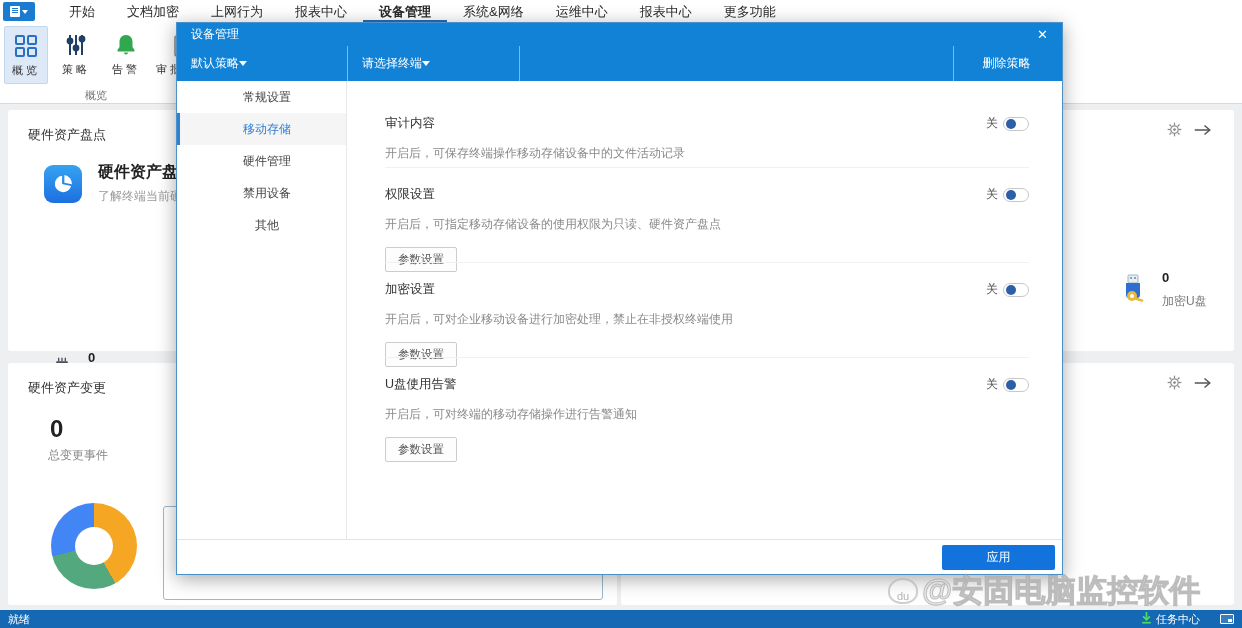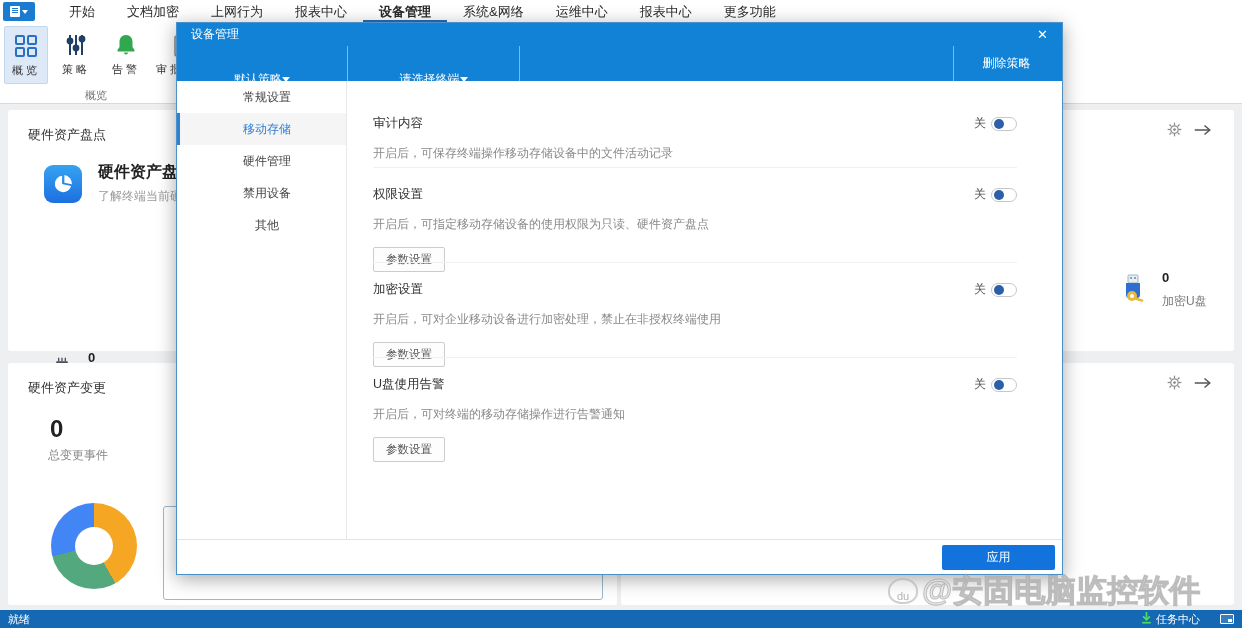--- a/index.html
+++ b/index.html
@@ -46,29 +46,29 @@
 
   .tooltip-box { position:absolute; left:163px; top:506px; width:440px; height:94px; background:#fff; border:1px solid #9db8cc; border-radius:3px; z-index:6; }
 
   
   .modal { position:absolute; left:176px; top:22px; width:887px; height:553px; background:#fff; border:1px solid #4a90c9; box-shadow:0 4px 18px rgba(0,0,0,0.35); z-index:10; }
   .modal-header { position:absolute; left:0; top:0; width:100%; height:23px; background:#1182d6; color:#fff; display:flex; align-items:center; padding:0 14px; justify-content:space-between; }
   .modal-header .mtitle { font-size:12px; }
   .modal-header .mclose { font-size:13px; cursor:pointer; line-height:1; }
   .modal-toolbar { position:absolute; left:0; top:23px; width:100%; height:35px; background:#1182d6; color:#fff; }
   .mt-divider { position:absolute; top:0; width:1px; height:35px; background:rgba(255,255,255,0.45); }
-  .mdrop { position:absolute; top:16px; height:35px; display:flex; align-items:center; justify-content:center; padding:0 14px; cursor:pointer; font-size:12px; }
+  .mdrop { position:absolute; top:0; height:35px; display:flex; align-items:center; justify-content:flex-start; padding:0 14px; cursor:pointer; font-size:12px; }
   .mdrop .tri { width:0; height:0; border-left:4px solid transparent; border-right:4px solid transparent; border-top:5px solid #fff; }
   .mdelete { position:absolute; top:0; right:0; width:111px; height:35px; display:flex; align-items:center; justify-content:center; font-size:12px; cursor:pointer; }
 
   .modal-sidebar { position:absolute; left:0; top:58px; width:170px; height:460px; border-right:1px solid #e8e8e8; }
   .ms-item { height:32px; line-height:32px; padding-left:8px; font-size:12px; color:#444; cursor:pointer; border-left:3px solid transparent;text-align:center; }
   .ms-item.active { background:#f5f5f5; color:#2e7fd6; border-left:3px solid #2e7fd6; }
 
-  .modal-content { position:absolute; left:158px; top:58px; width:717px; height:460px; }
+  .modal-content { position:absolute; left:170px; top:58px; width:717px; height:460px; }
   .msec { position:absolute; left:38px; right:35px; }
   .msec-sep { position:absolute; left:38px; right:35px; height:1px; background:#f1f1f1; }
   .msec-head { display:flex; align-items:center; justify-content:space-between; }
   .msec-title { font-size:12.5px; color:#333; }
   .msec-toggle { display:flex; align-items:center; gap:5px; cursor:pointer; }
   .msec-toggle .tlabel { font-size:12px; color:#555; }
   .switch { width:26px; height:14px; border:1px solid #c7c7c7; border-radius:8px; background:#fff; position:relative; }
   .switch .knob { position:absolute; left:2px; top:1px; width:10px; height:10px; border-radius:50%; background:#2b5fa8; }
   .msec-desc { margin-top:13px; font-size:12px; color:#8a8a8a; }
   .param-btn { margin-top:14px; display:inline-block; padding:4px 12px; font-size:11.5px; color:#555; background:#fdfdfd; border:1px solid #ccc; border-radius:2px; cursor:pointer; }

